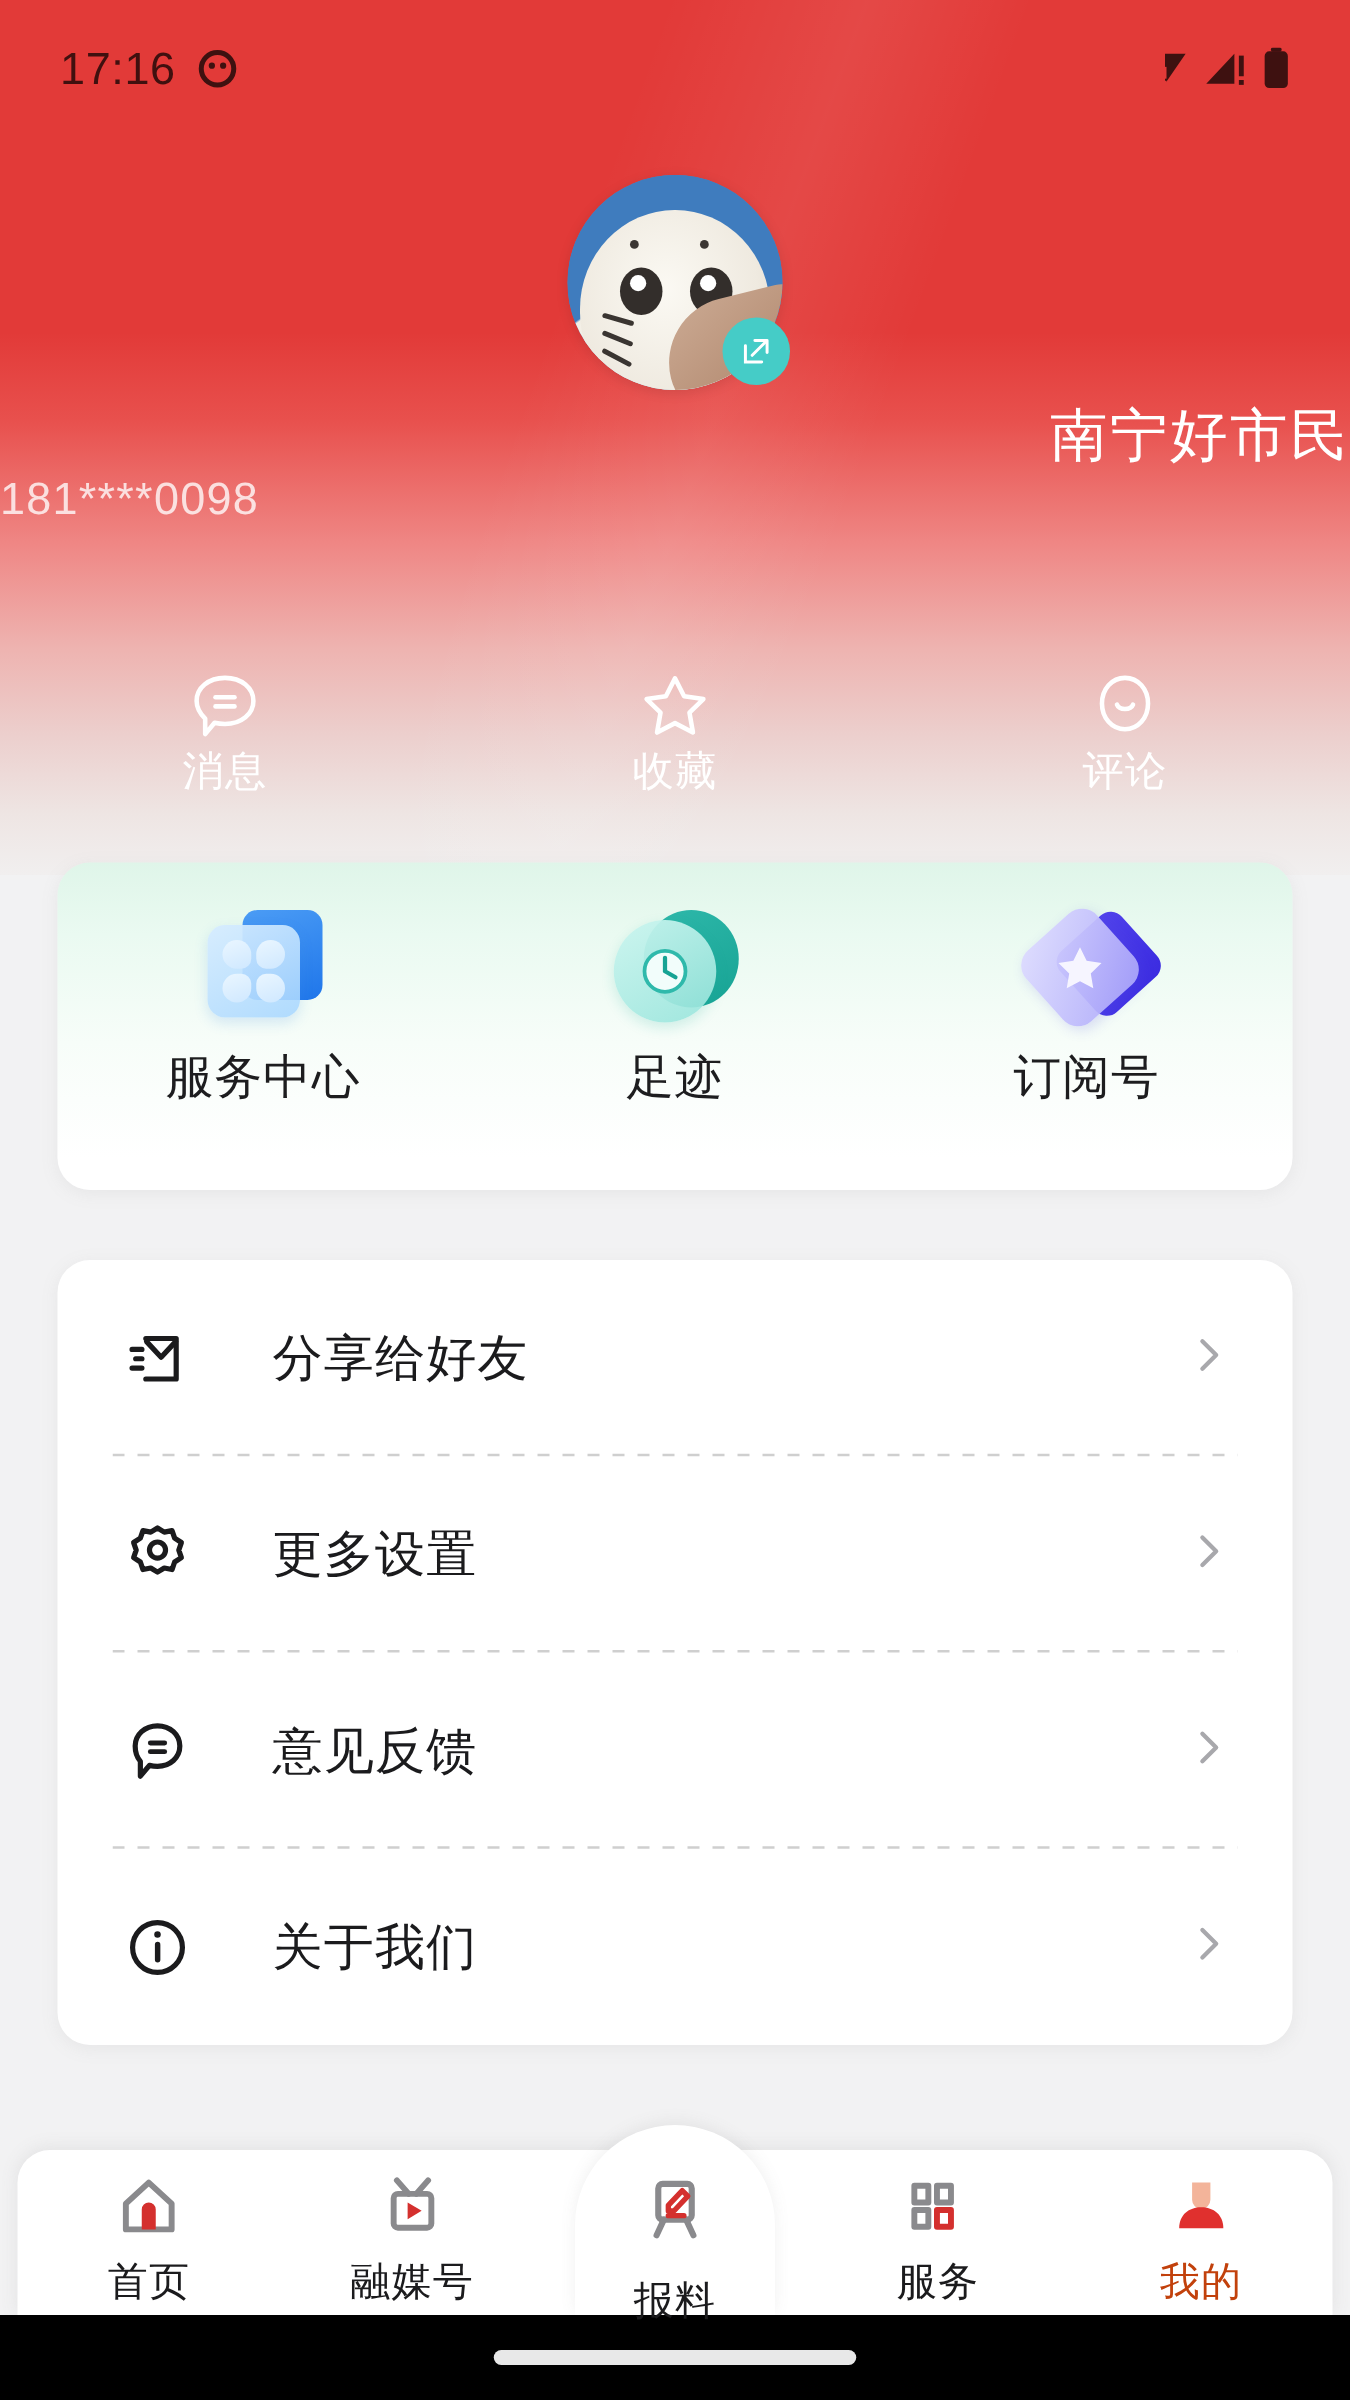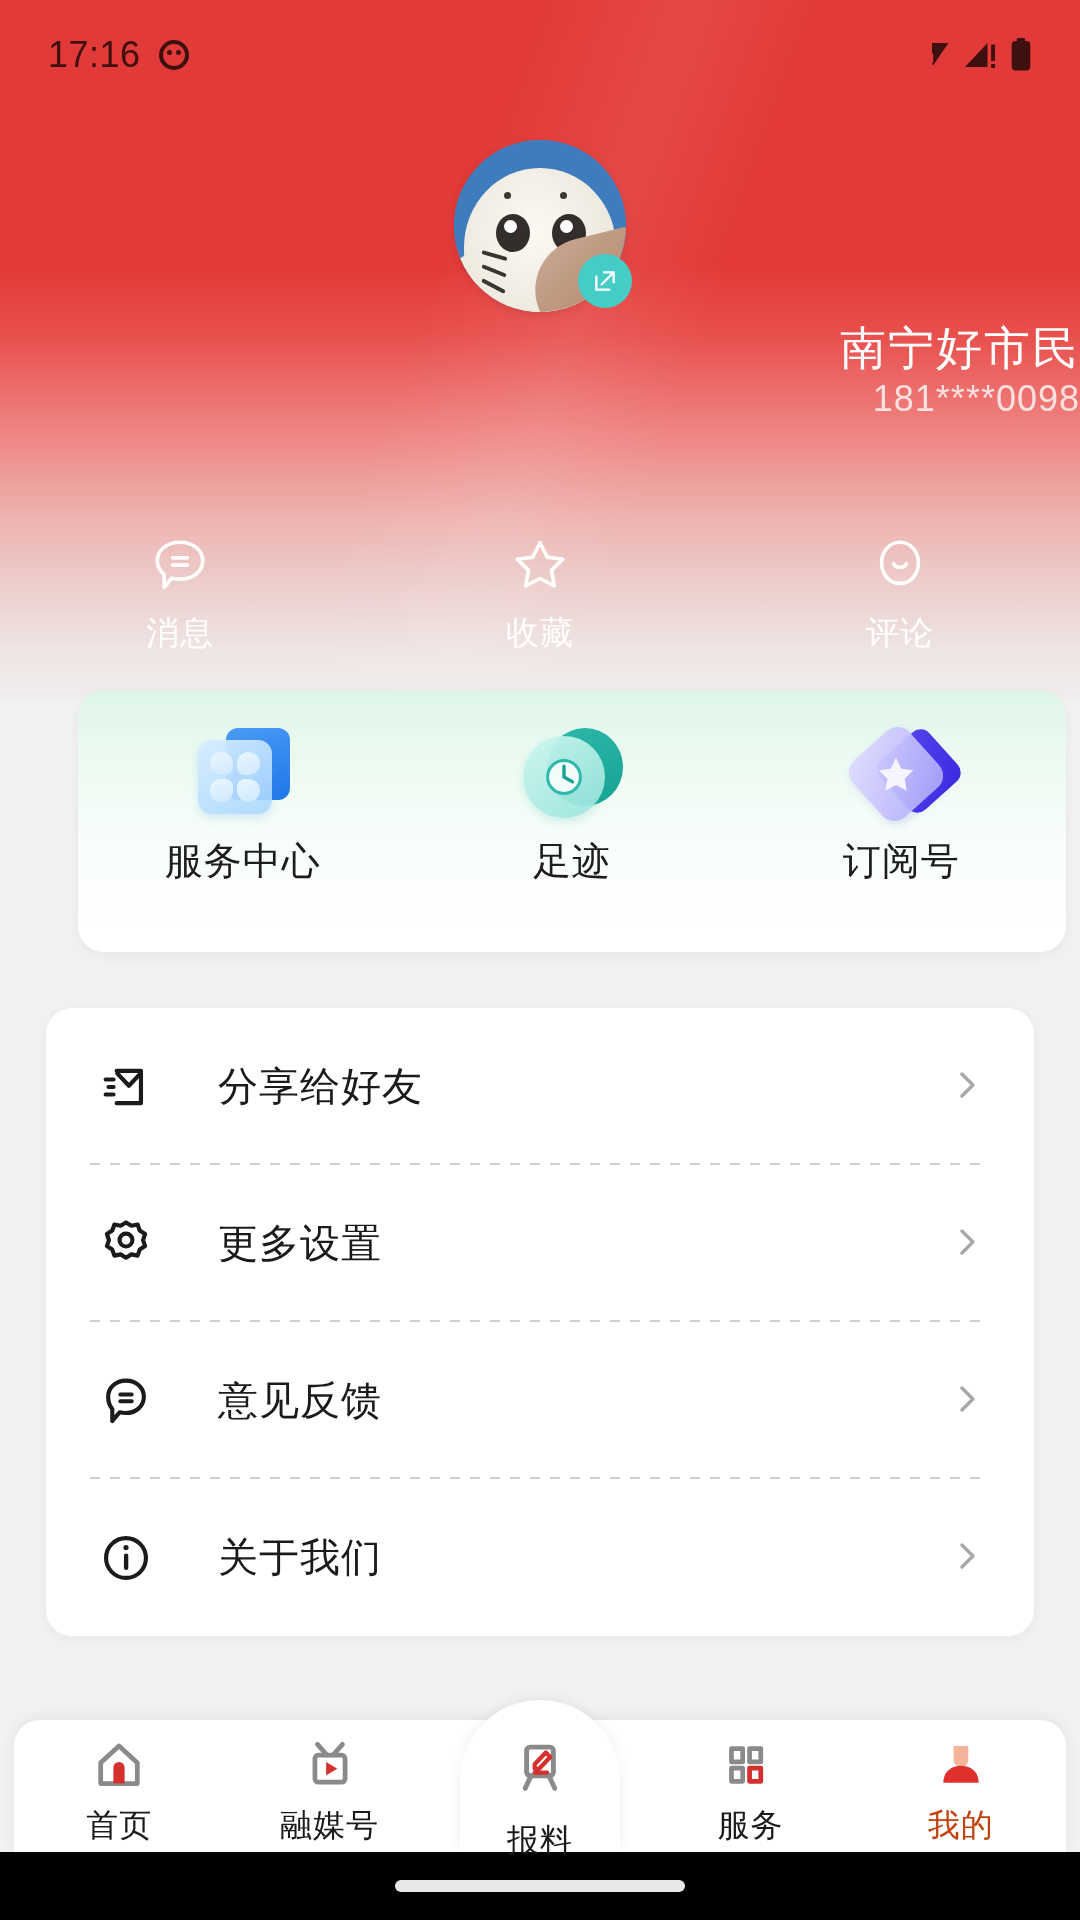--- a/index.html
+++ b/index.html
@@ -114,45 +114,44 @@
   }
 
   
   .username {
     position:absolute; top:318px; left:0; width:1080px;
     text-align:right; color:#fff; font-size:46px; font-weight:400;
     letter-spacing:2px;
   }
   .phonenum {
     position:absolute; top:378px; left:0; width:1080px;
-    text-align:right; color:rgba(255,255,255,0.78); font-size:36px;
+    text-align:left; color:rgba(255,255,255,0.78); font-size:36px;
     letter-spacing:1px;
   }
 
   
   .quick {
     position:absolute; top:535px; left:0; width:1080px;
     display:flex;
   }
   .quick-item {
     flex:1; display:flex; flex-direction:column;
-    align-items:center; gap:16px;
+    align-items:center; gap:0;
   }
   .quick-label { color:#fff; font-size:33px; letter-spacing:1px; }
 
   
   .svc-card {
     position:absolute; top:690px; left:46px;
     width:988px; height:262px;
     border-radius:26px;
     background:linear-gradient(180deg,#dff5e9 0%,#eafaf1 22%,#f7fdf9 55%,#ffffff 90%);
     box-shadow:0 3px 14px rgba(140,140,140,0.10);
     display:flex; align-items:flex-start;
     padding-top:32px;
-    margin-left:32px;
   }
   .svc-item {
     flex:1; display:flex; flex-direction:column;
     align-items:center; gap:14px;
   }
   .svc-icon { width:110px; height:100px; position:relative; }
   .svc-label { font-size:38px; color:#1d1d1f; letter-spacing:1px; }
 
   
   .ic-back-sq{

